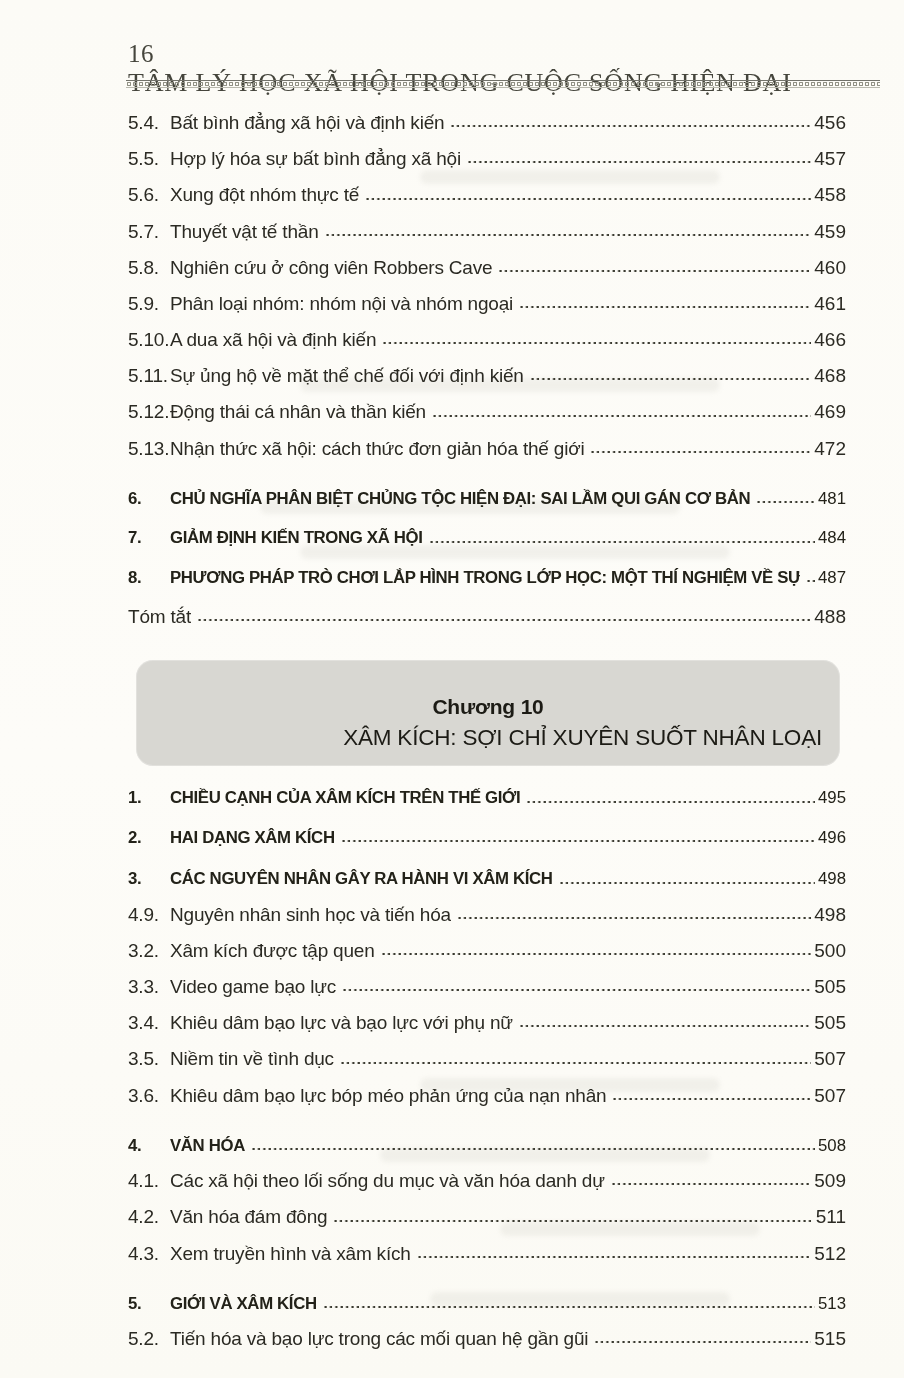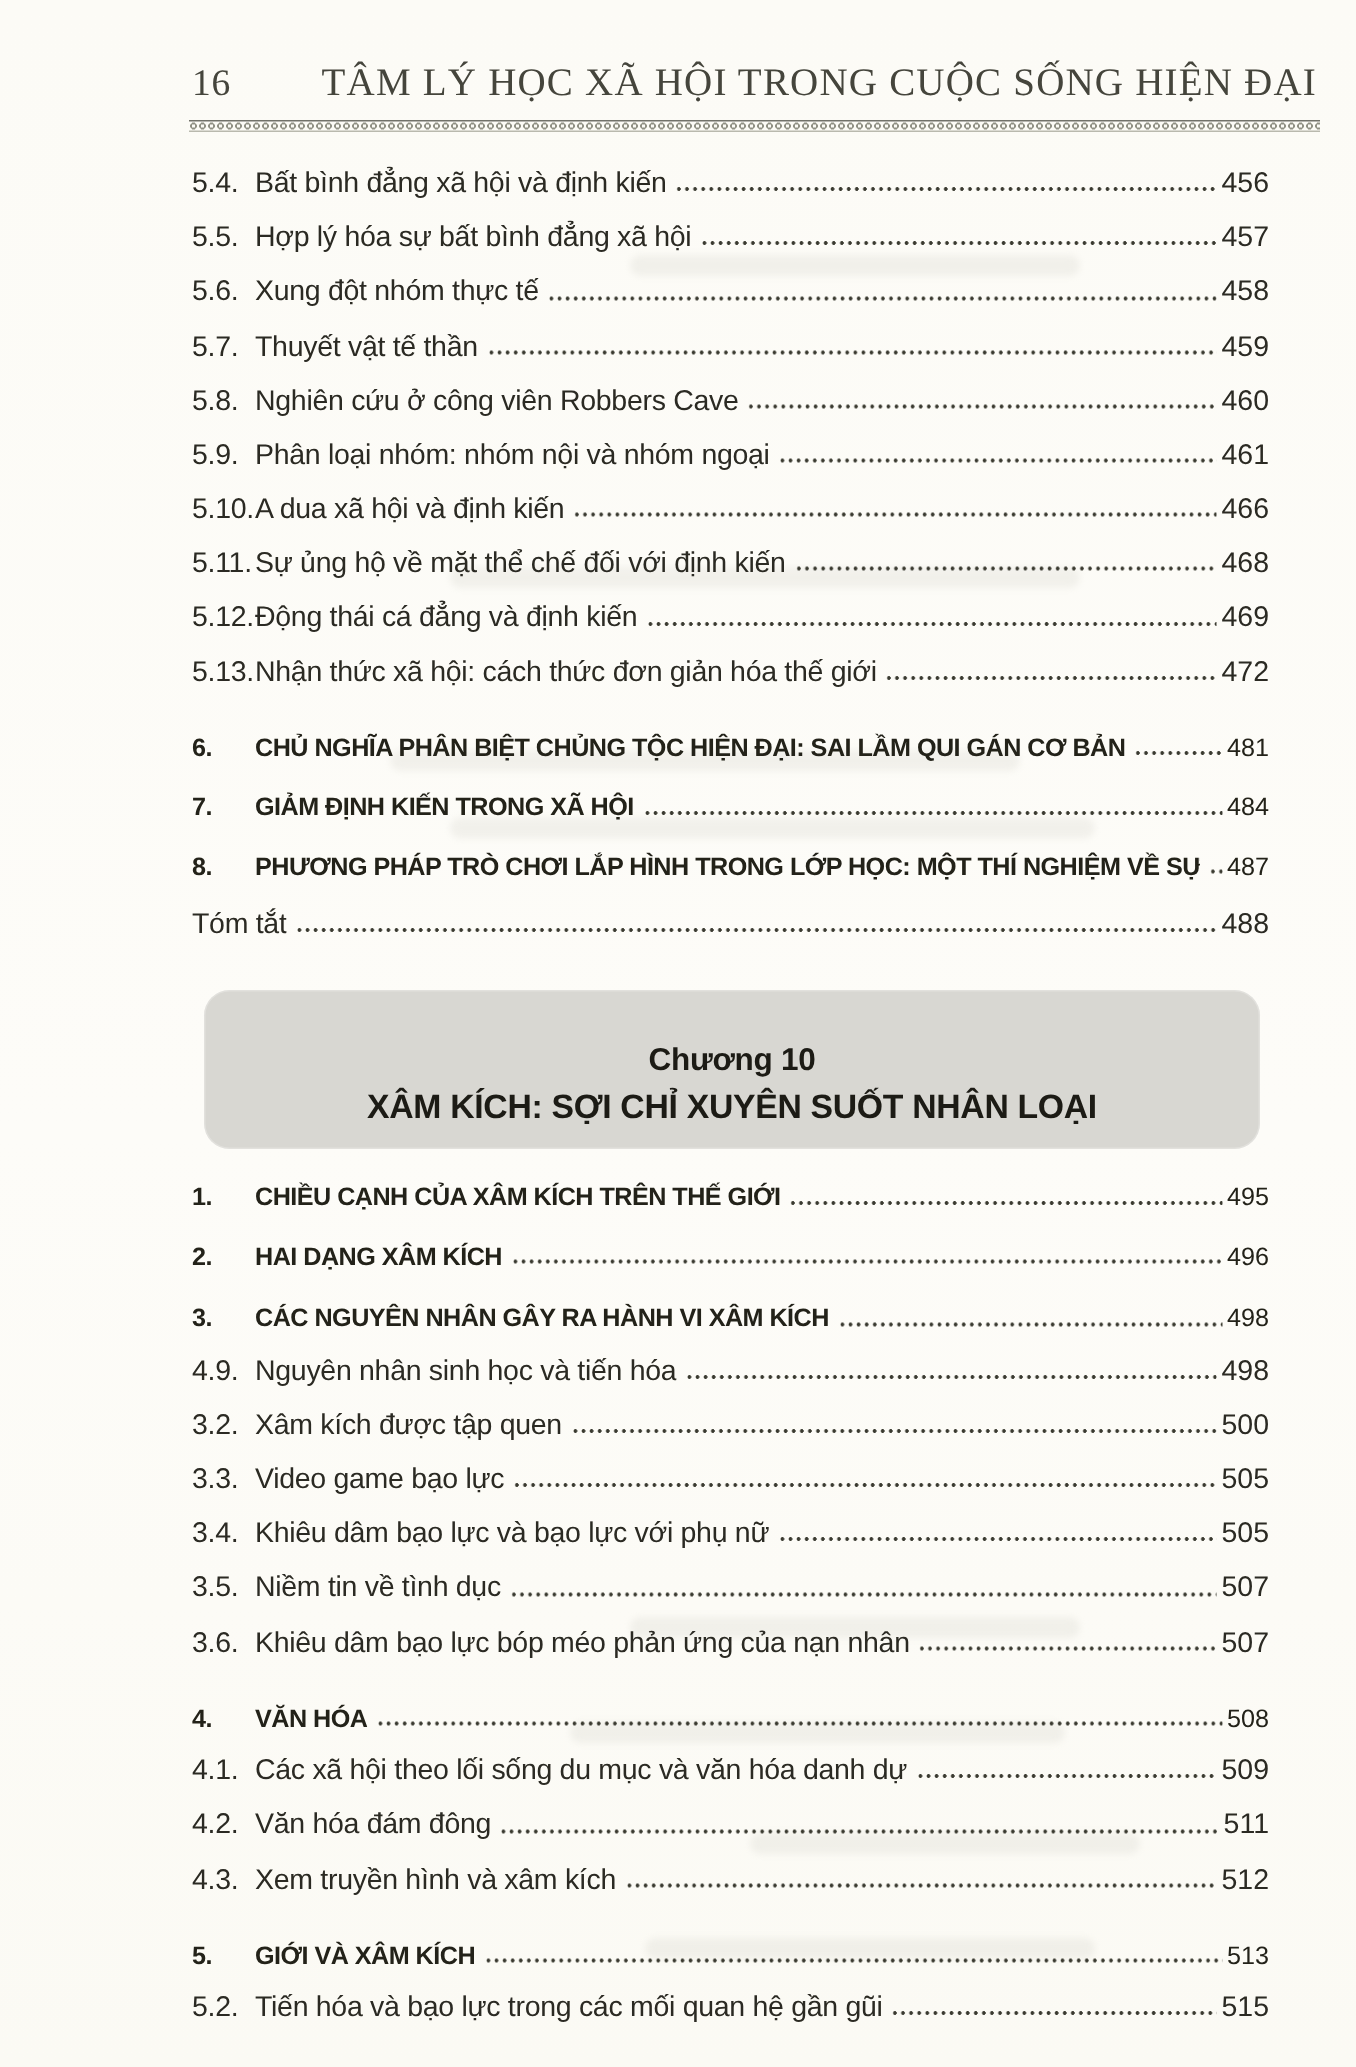--- a/index.html
+++ b/index.html
@@ -12,20 +12,21 @@
     font-family: "Liberation Sans", sans-serif;
     color: #2b2a23;
   }
 
   
   .running-head {
     position: absolute; left: 128px; right: 26px; top: 40px;
     display: flex; justify-content: space-between; align-items: baseline;
     font-family: "Liberation Serif", serif;
     color: #45453c;
+    flex-direction: column;
   }
   .pagenum { font-size: 25px; letter-spacing: 0.5px; }
   .runtitle { font-size: 26px; letter-spacing: 0.8px; white-space: nowrap; }
 
   
   .headrule {
     position: absolute; left: 126px; right: 24px; top: 80px;
     height: 6px;
     border-top: 1px solid #72726a;
     border-bottom: 1px solid #b9b9ae;
@@ -73,21 +74,21 @@
   .chapterbox {
     margin: 32px 6px 22px 8px;
     background: #d8d7d2;
     border-radius: 17px;
     text-align: center;
     padding: 11px 18px 15px;
     color: #1c1b15;
     box-shadow: inset 0 0 0 1px rgba(255,255,255,0.25);
   }
   .chlabel { font-weight: 700; font-size: 21px; letter-spacing: -0.2px; margin-top: 24px; }
-  .chtitle { font-weight: 700; font-size: 22.5px; letter-spacing: -0.2px; margin-top: 6px; }
+  .chtitle { font-weight: 400; font-size: 22.5px; letter-spacing: -0.2px; margin-top: 6px; text-align: right; }
 
   
   .smudge { position:absolute; height: 14px; border-radius: 7px; background: #b9b8ad; opacity: .16; filter: blur(2.5px); pointer-events:none; }
   .s1 { left: 420px; top: 170px; width: 300px; }
   .s2 { left: 300px; top: 378px; width: 420px; }
   .s3 { left: 260px; top: 500px; width: 420px; }
   .s4 { left: 300px; top: 545px; width: 430px; }
   .s5 { left: 340px; top: 745px; width: 330px; }
   .s6 { left: 420px; top: 1078px; width: 300px; }
   .s7 { left: 380px; top: 1148px; width: 330px; }
@@ -168,21 +169,21 @@
 
   <div class="row sub">
     <span class="num">5.11.</span>
     <span class="title">Sự ủng hộ về mặt thể chế đối với định kiến</span>
     <span class="leader"></span>
     <span class="pg">468</span>
   </div>
 
   <div class="row sub">
     <span class="num">5.12.</span>
-    <span class="title">Động thái cá đẳng và định kiến</span>
+    <span class="title">Động thái cá nhân và thần kiến</span>
     <span class="leader"></span>
     <span class="pg">469</span>
   </div>
 
   <div class="row sub">
     <span class="num">5.13.</span>
     <span class="title">Nhận thức xã hội: cách thức đơn giản hóa thế giới</span>
     <span class="leader"></span>
     <span class="pg">472</span>
   </div>

